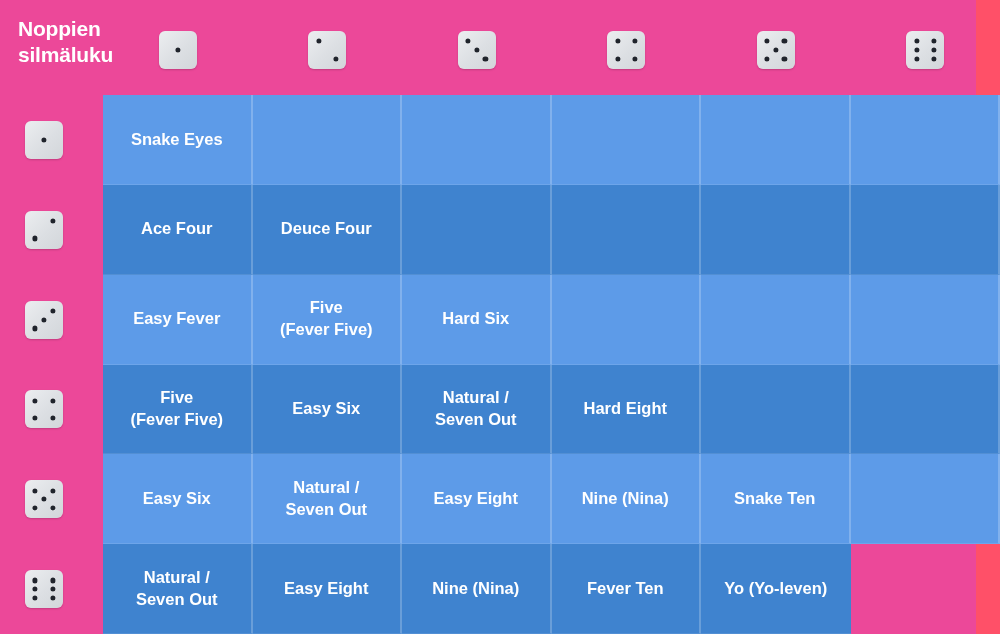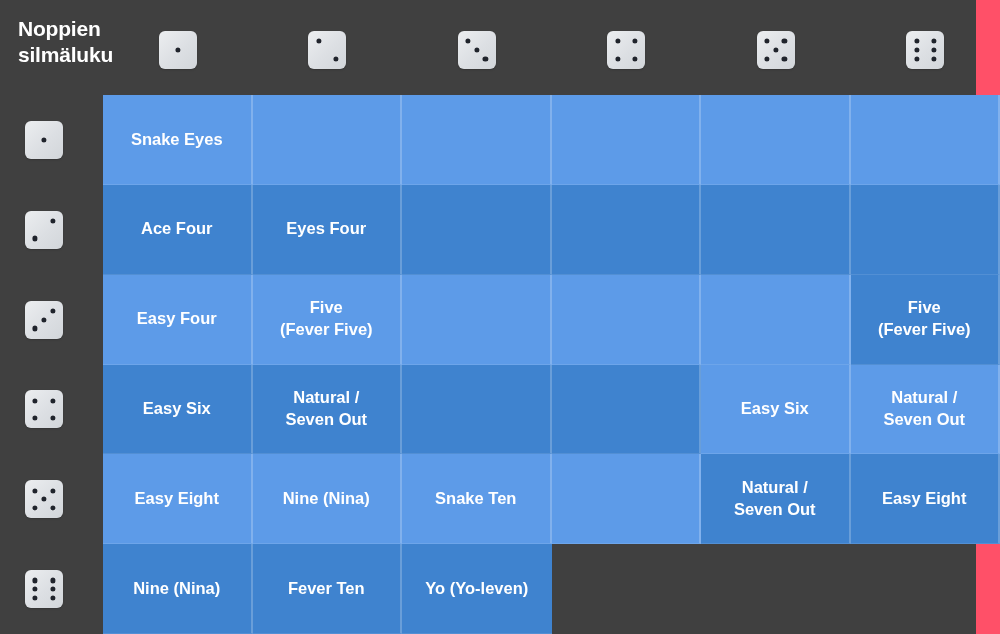--- a/index.html
+++ b/index.html
@@ -11,21 +11,21 @@
   body {
     width: 1000px;
     height: 634px;
     overflow: hidden;
     font-family: "Liberation Sans", sans-serif;
   }
   #board {
     position: relative;
     width: 976px;
     height: 634px;
-    background: #404040;
+    background: #ec4899;
   }
 
   
   .corner-title {
     position: absolute;
     left: 18px;
     top: 16px;
     width: 110px;
     color: #ffffff;
     font-size: 21px;
@@ -169,33 +169,35 @@
     </div>
 
   <div id="grid">
       <div class="cell light">Snake Eyes</div>
       <div class="cell light empty"></div>
       <div class="cell light empty"></div>
       <div class="cell light empty"></div>
       <div class="cell light empty"></div>
       <div class="cell light empty"></div>
       <div class="cell dark">Ace Four</div>
-      <div class="cell dark">Eyes Four</div>
-      <div class="cell dark empty"></div>
-      <div class="cell dark empty"></div>
-      <div class="cell dark empty"></div>
-      <div class="cell dark empty"></div>
-      <div class="cell light">Easy Four</div>
+      <div class="cell dark">Deuce Four</div>
+      <div class="cell dark empty"></div>
+      <div class="cell dark empty"></div>
+      <div class="cell dark empty"></div>
+      <div class="cell dark empty"></div>
+      <div class="cell light">Easy Fever</div>
       <div class="cell light">Five<br>(Fever Five)</div>
+      <div class="cell light">Hard Six</div>
       <div class="cell light empty"></div>
       <div class="cell light empty"></div>
       <div class="cell light empty"></div>
       <div class="cell dark">Five<br>(Fever Five)</div>
       <div class="cell dark">Easy Six</div>
       <div class="cell dark">Natural /<br>Seven Out</div>
+      <div class="cell dark">Hard Eight</div>
       <div class="cell dark empty"></div>
       <div class="cell dark empty"></div>
       <div class="cell light">Easy Six</div>
       <div class="cell light">Natural /<br>Seven Out</div>
       <div class="cell light">Easy Eight</div>
       <div class="cell light">Nine (Nina)</div>
       <div class="cell light">Snake Ten</div>
       <div class="cell light empty"></div>
       <div class="cell dark">Natural /<br>Seven Out</div>
       <div class="cell dark">Easy Eight</div>

